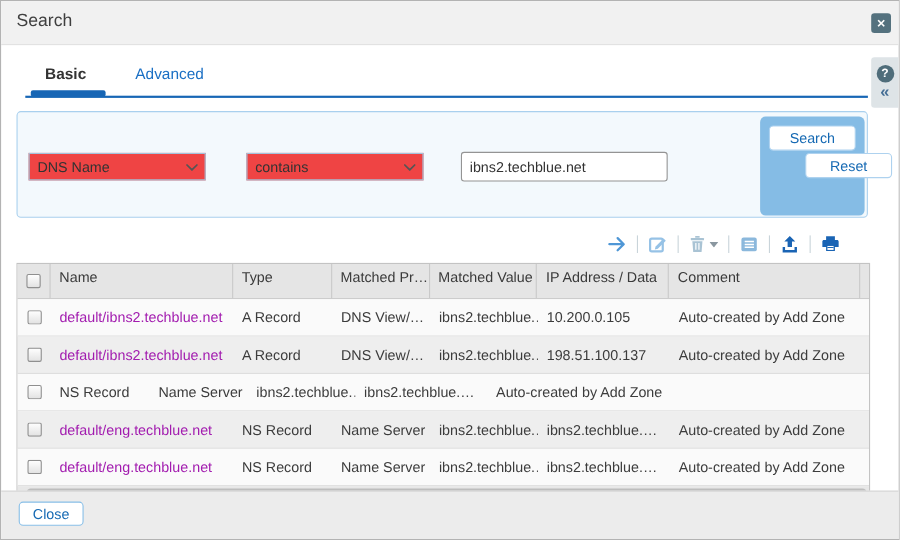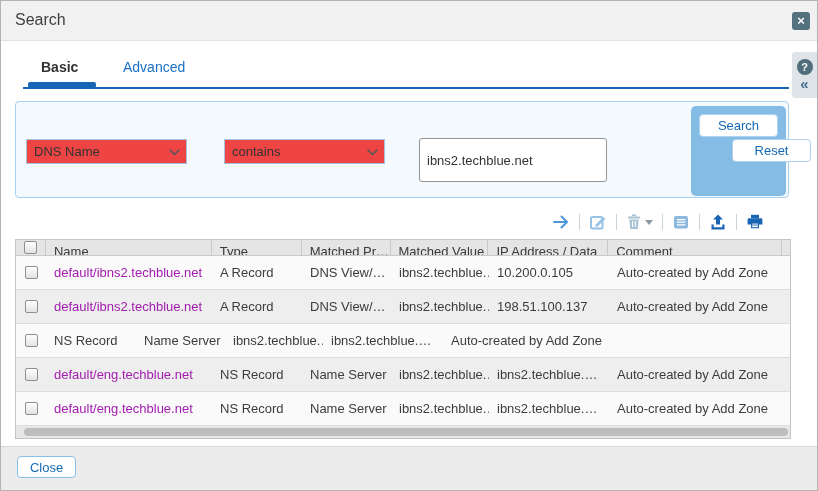--- a/index.html
+++ b/index.html
@@ -32,38 +32,38 @@
   .search-panel{position:absolute;left:14px;top:100px;width:774px;height:97px;background:#f3f9fd;
     border:1px solid #a9d0ee;border-radius:4px;}
   .selectbox{
     position:absolute;height:25px;width:161px;background:#ef4444;border:1px solid #a3c3dc;
     font-size:13px;color:#333;display:flex;align-items:center;padding:0 22px 0 7px;cursor:pointer;
   }
   .sel-field{left:10px;top:37px;}
   .sel-op{left:208px;top:37px;}
   .selectbox .chev{position:absolute;right:6px;top:9px;}
   .query-input{
-    position:absolute;left:403px;top:36px;width:188px;height:44px;border:1px solid #949494;border-radius:3px;
+    position:absolute;left:403px;top:36px;width:188px;height:27px;border:1px solid #949494;border-radius:3px;
     font-family:"Liberation Sans",sans-serif;font-size:13px;color:#333;padding:12px 7px;background:#fff;
   }
   .btn-panel{position:absolute;right:2px;top:4px;width:95px;height:90px;background:#85bce5;border-radius:5px;}
   .blue-btn{
     position:absolute;left:8px;width:79px;height:23px;background:#fff;border:1px solid #aed2ef;border-radius:4px;
     color:#1569b3;font-size:13px;text-align:center;line-height:21px;cursor:pointer;
   }
   .btn-search{top:8px;}
   .btn-reset{top:33px;margin-left:33px;}
   
   .toolbar{position:absolute;left:14px;top:208px;width:776px;height:26px;display:flex;align-items:center;
     justify-content:flex-end;gap:9px;padding-right:27px;}
   .tbtn{background:none;border:none;padding:0;margin:0;display:flex;align-items:center;gap:3px;cursor:pointer;}
   .tdiv{width:1px;height:16px;background:#c9d4da;}
   
   .grid{position:absolute;left:14px;top:238px;width:776px;border:1px solid #c3c3c3;background:#fafafa;}
-  .thead{display:flex;height:16px;background:#e5e5e5;border-bottom:1px solid #c9c9c9;}
+  .thead{display:flex;height:32px;background:#e5e5e5;border-bottom:1px solid #c9c9c9;}
   .hc{border-right:1px solid #c9c9c9;font-size:13px;color:#3a3a3a;padding:4px 0 0 8px;
     white-space:nowrap;overflow:hidden;}
   .hc-check{display:flex;align-items:center;justify-content:center;padding:0;}
   .hc-spacer{border-right:none;flex:1;}
   .col-check{width:30px;}
   .col-name{width:166px;}
   .col-type{width:90px;}
   .col-mprop{width:89px;}
   .col-mval{width:98px;}
   .col-ip{width:120px;}

